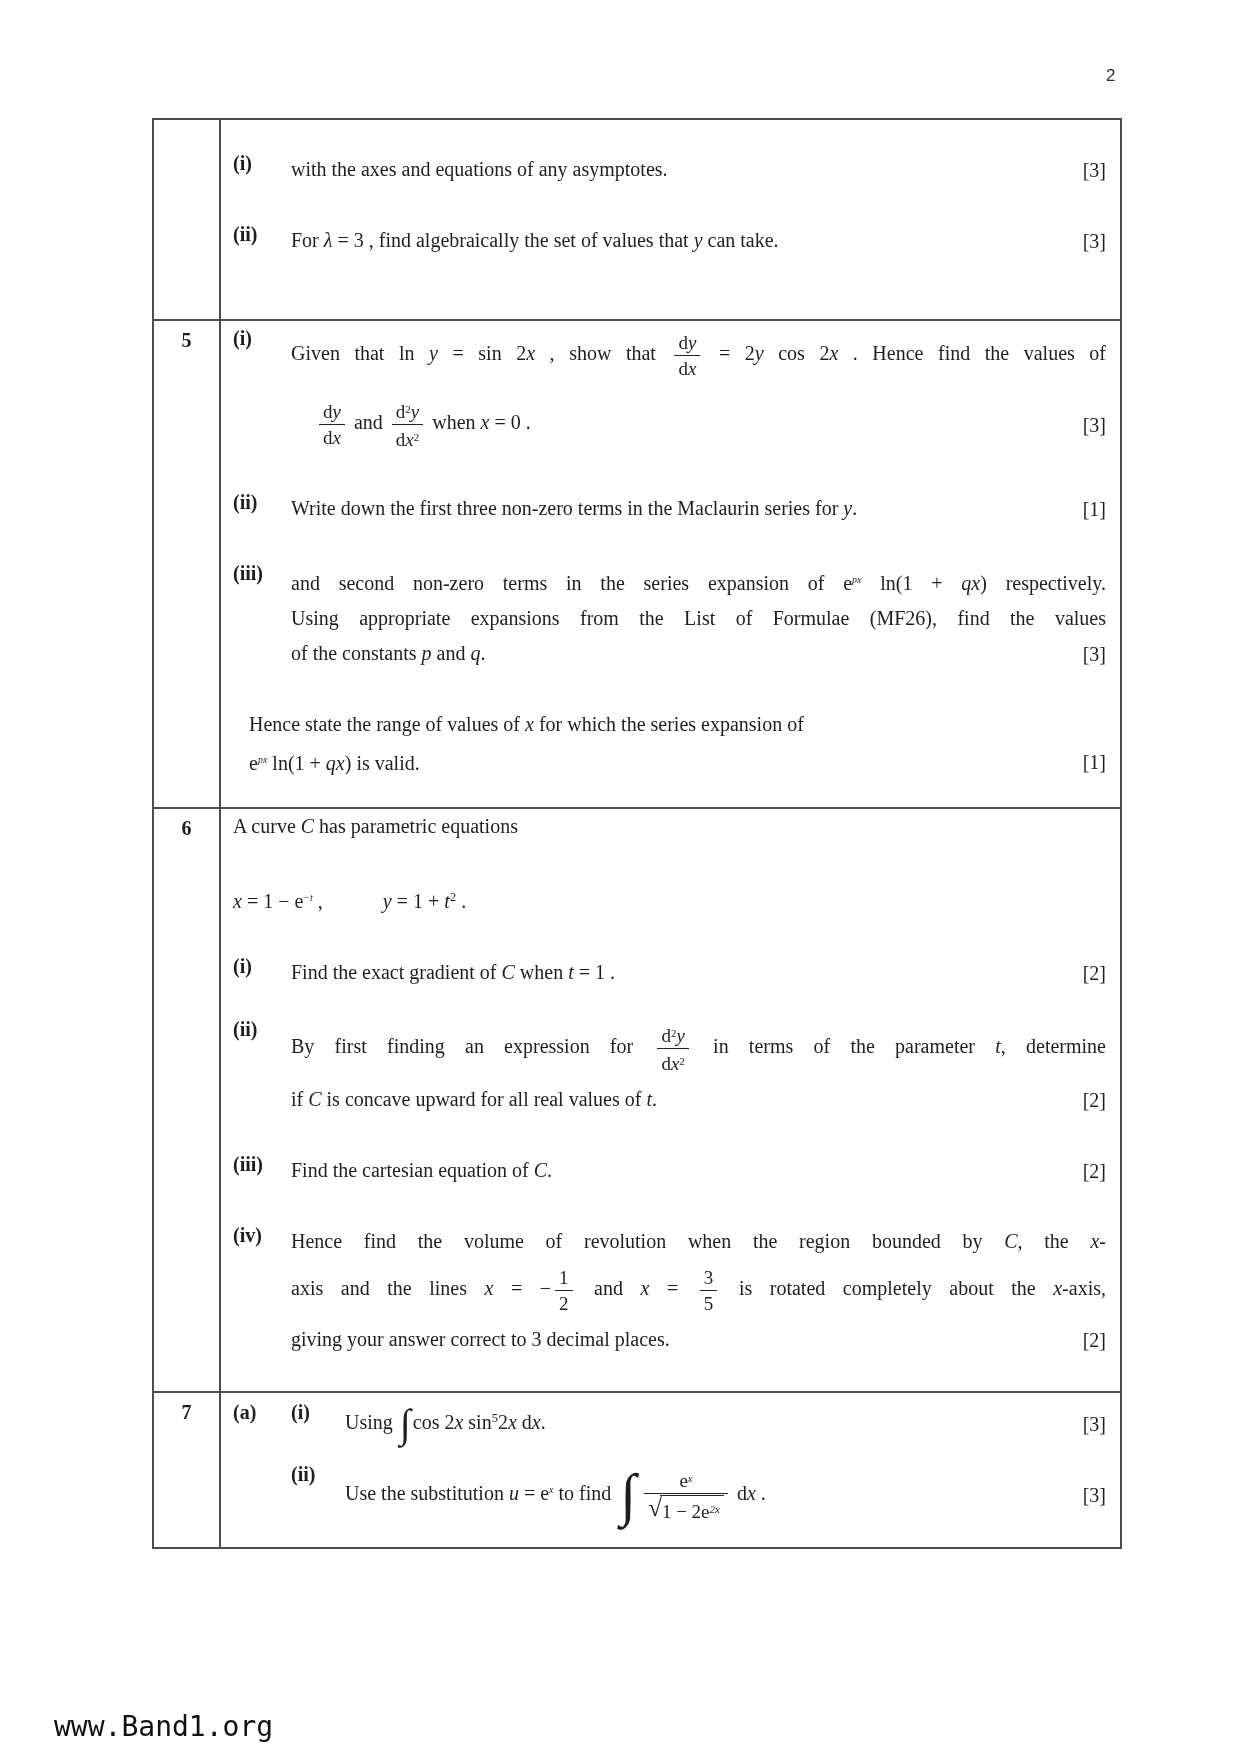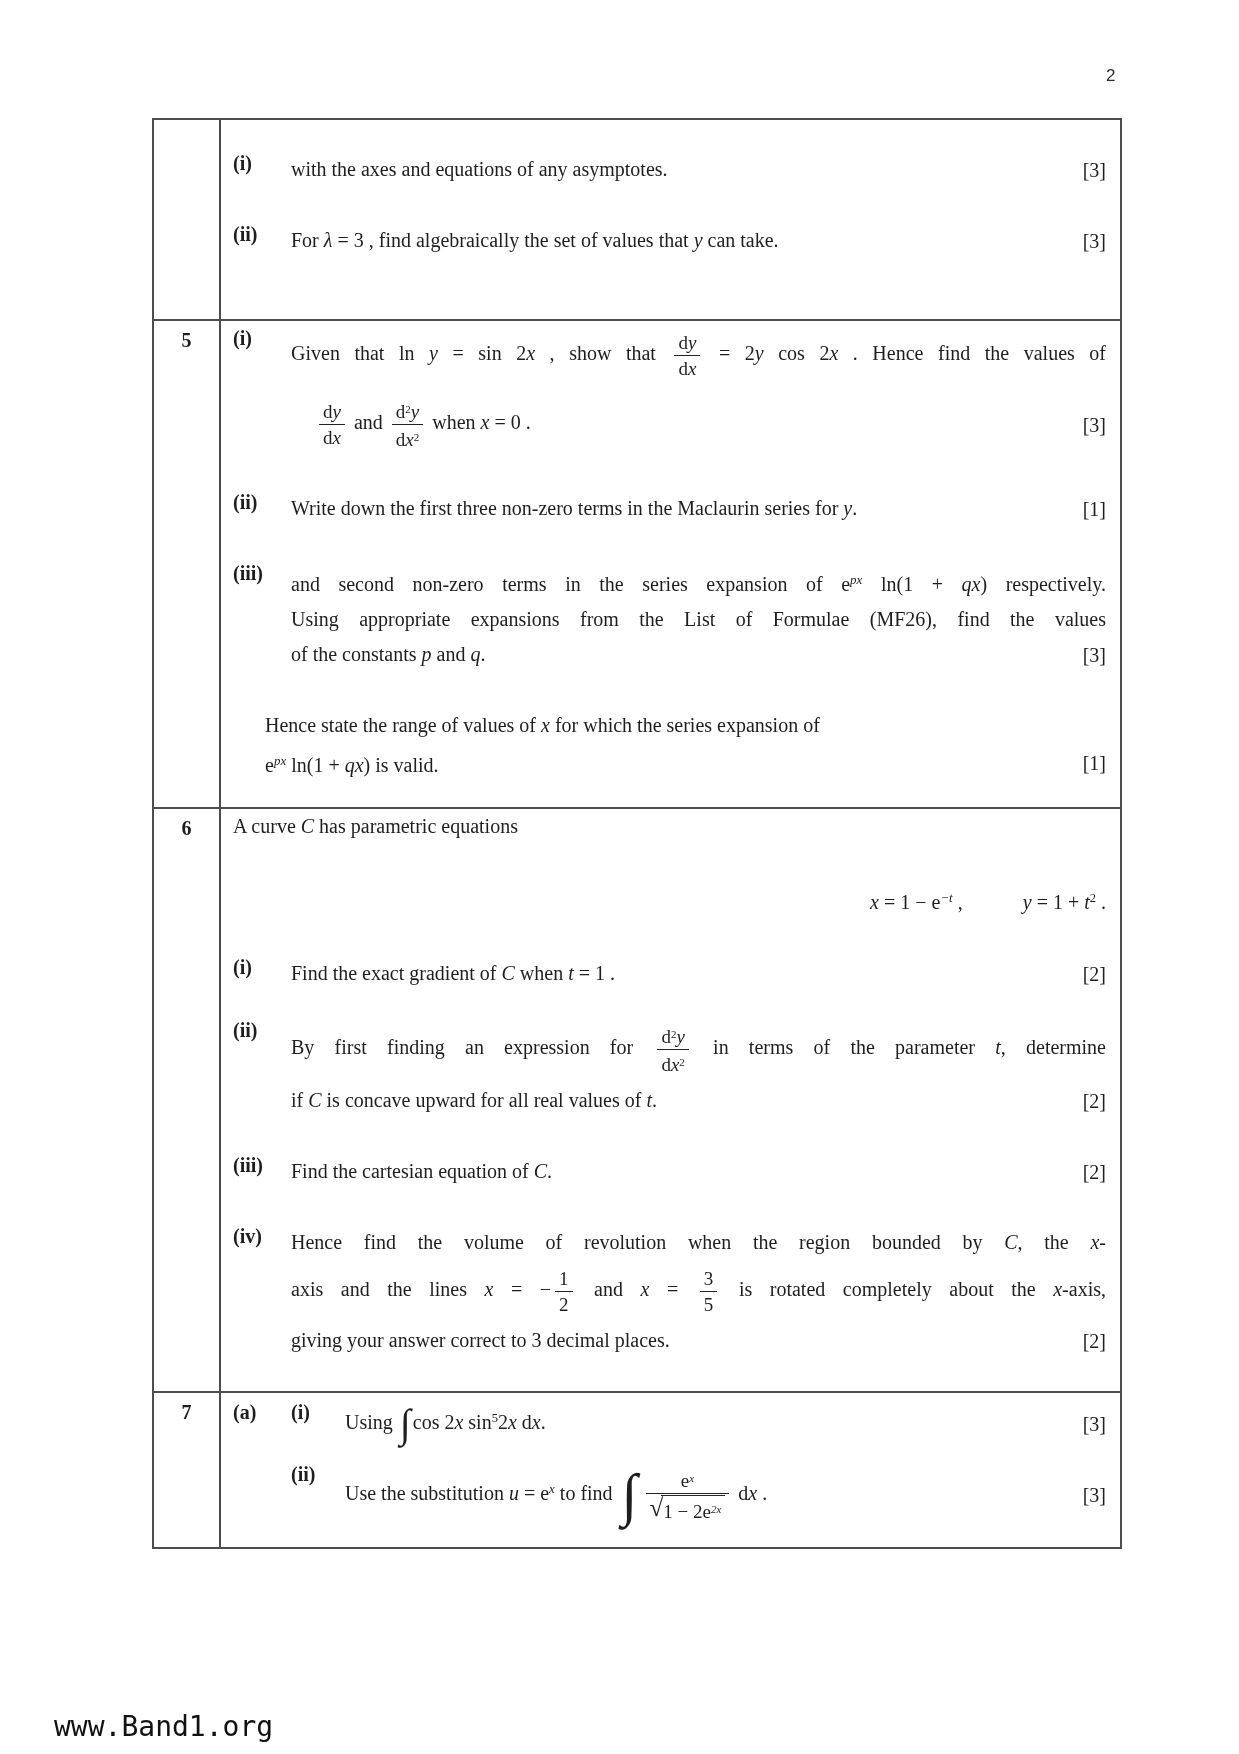--- a/index.html
+++ b/index.html
@@ -34,34 +34,34 @@
   .r3 .t-content { }
   .r4 .t-content { padding-top: 8px; }
 
   .part { display: flex; margin-top: 36px; }
   .part.first { margin-top: 0; }
   .part.mt-28 { margin-top: 28px; }
   .part.mt-14 { margin-top: 16px; }
   .plabel { flex: none; width: 58px; font-weight: bold; }
   .plabel2 { flex: none; width: 54px; font-weight: bold; }
   .pbody { flex: 1; min-width: 0; }
-  .hence .pbody { margin-left: 32px; }
+  .hence .pbody { margin-left: 16px; }
 
   .line { position: relative; line-height: 35px; min-height: 35px; }
   .line.just { text-align: justify; text-align-last: justify; }
-  .line.center { text-align: right; }
+  .line.center { text-align: left; }
   .line.indent1 { margin-left: 24px; }
   .line.mt-sm { margin-top: 10px; }
   .line.mt-xs { margin-top: 3px; }
   .mark { position: absolute; right: 0; top: 50%; transform: translateY(-50%); }
 
   .s-i { font-style: italic; }
   .s-b { font-weight: bold; }
   .s-sup { font-size: 12.5px; vertical-align: 7px; }
-  .s-supi { font-size: 13px; font-style: italic; vertical-align: 7px; }
+  .s-supi { font-size: 10px; font-style: italic; vertical-align: 7px; }
   .s-int { font-size: 40px; line-height: 46px; vertical-align: middle; margin: 0 2px; }
   .s-int2 { font-size: 58px; line-height: 64px; vertical-align: middle; margin: 0 4px; }
 
   .frac {
     display: inline-block; vertical-align: middle; text-align: center;
     margin: 4px 4px; font-size: 19px; line-height: 23px;
   }
   .frac .num { display: block; padding: 0 4px 1px; border-bottom: 1.6px solid #222; }
   .frac .den { display: block; padding: 1px 4px 0; }
   .frac .s-sup, .frac .s-supi { font-size: 11px; vertical-align: 5px; }

